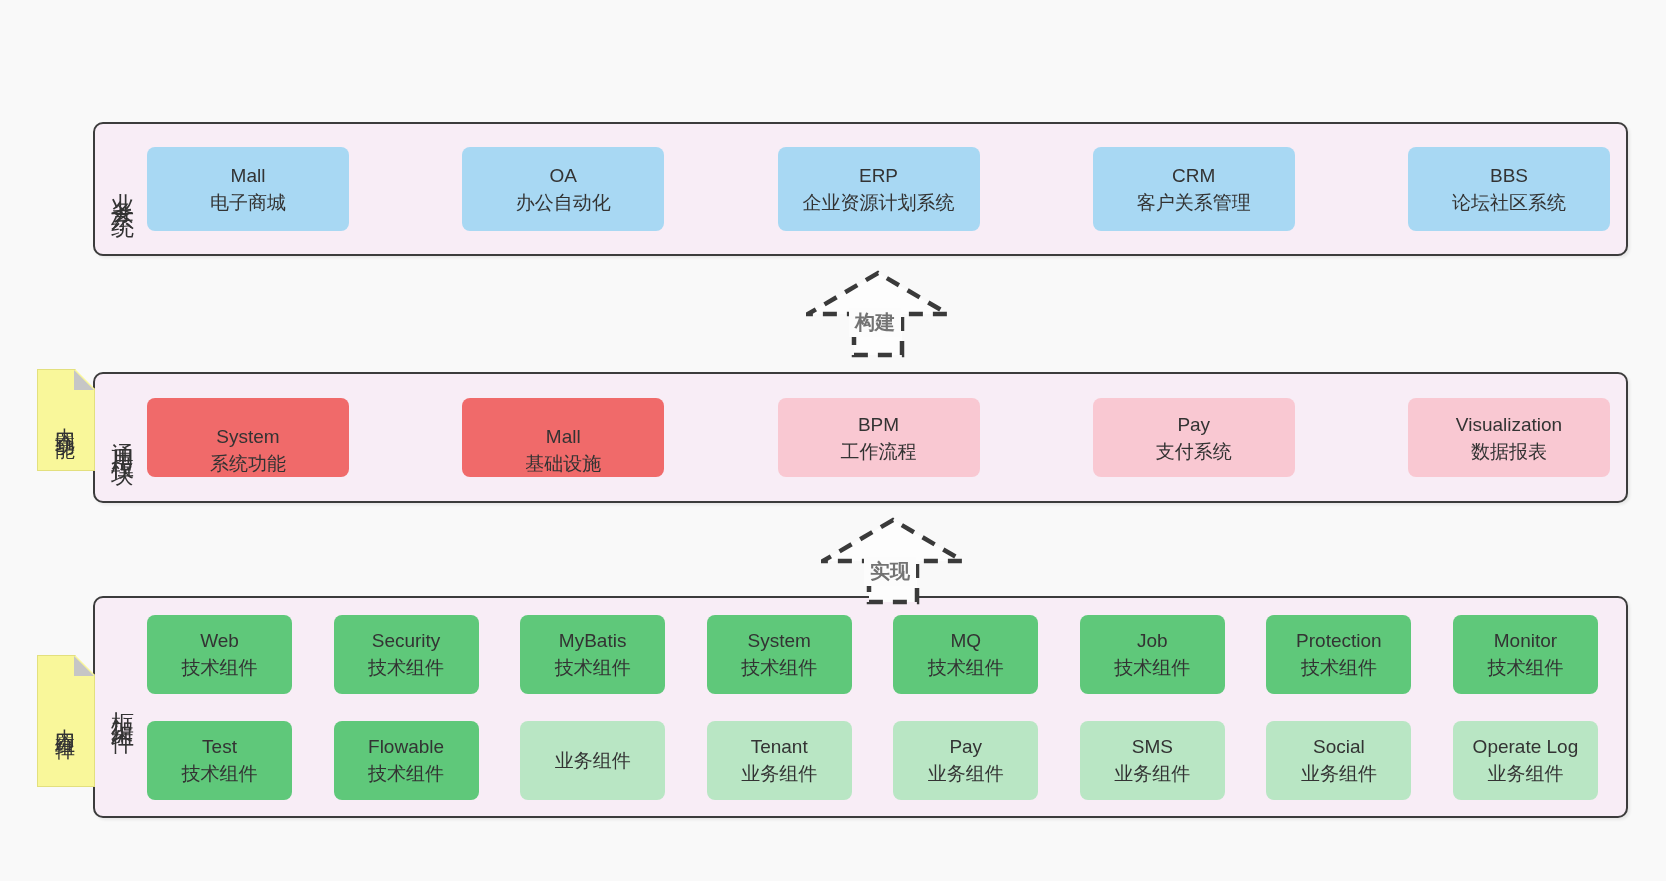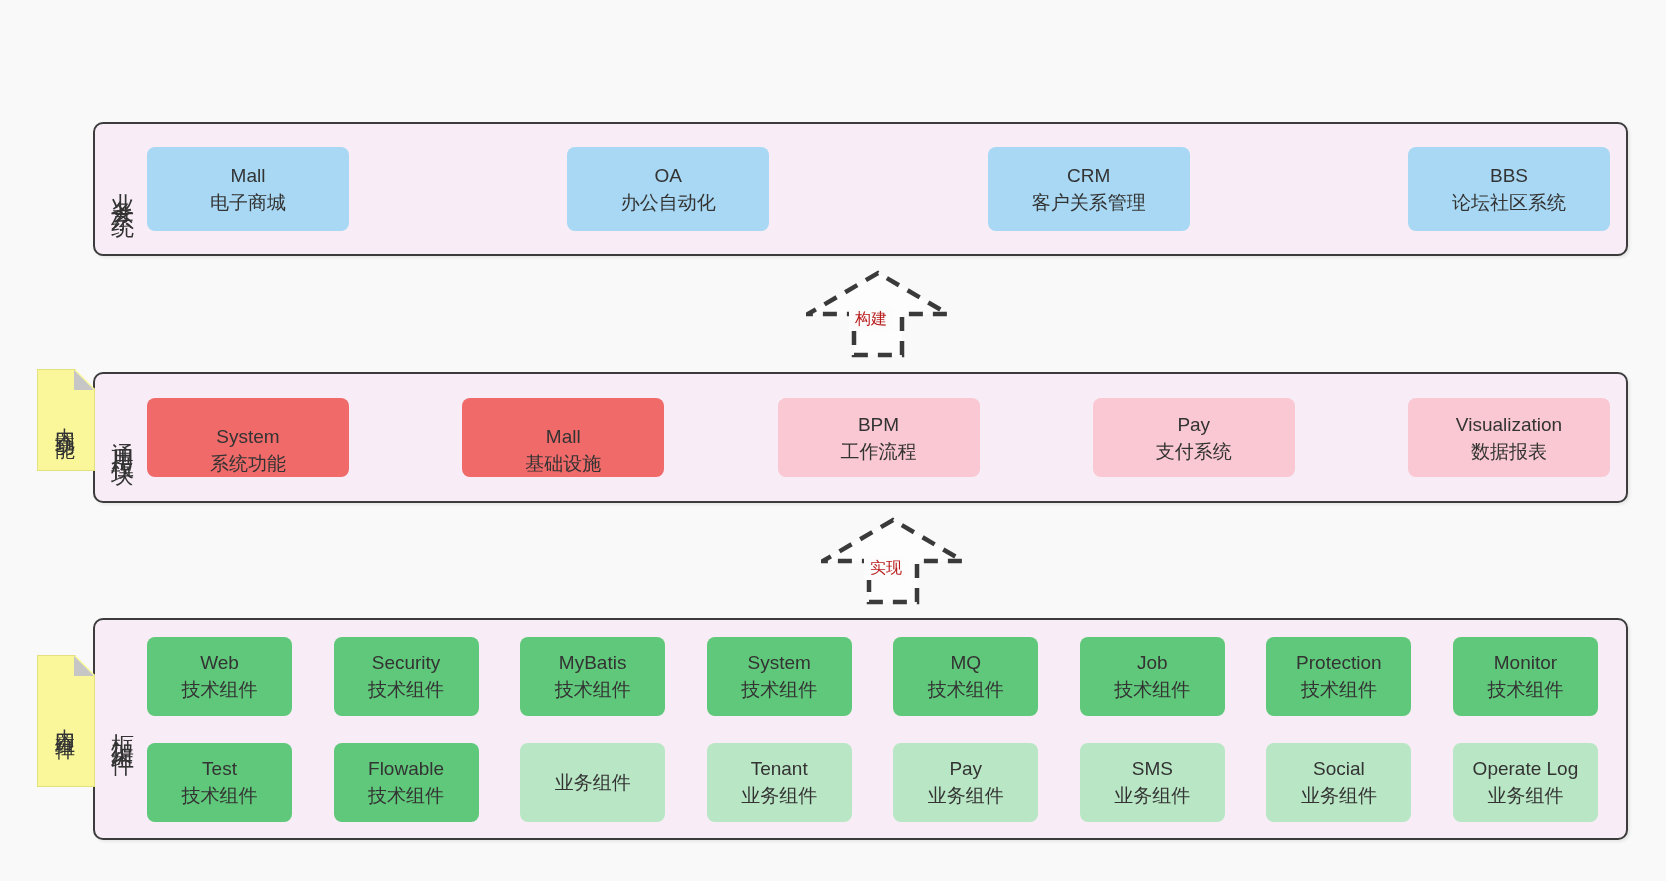--- a/index.html
+++ b/index.html
@@ -12,21 +12,21 @@
   .layer{
     position:absolute;left:93px;width:1535px;
     background:#f8edf6;
     border:2px solid #3c3c3c;border-radius:10px;
     box-sizing:border-box;
     box-shadow:2px 2px 3px rgba(0,0,0,0.07);
     z-index:1;
   }
   .layer-business{top:122px;height:134px;}
   .layer-modules{top:372px;height:131px;}
-  .layer-components{top:618px;height:222px;}
+  .layer-components{top:596px;height:222px;}
 
   .layer-label{
     position:absolute;left:13px;top:50%;transform:translateY(-50%);
     writing-mode:vertical-rl;text-orientation:upright;
     font-size:23px;letter-spacing:7px;color:#333;
     white-space:nowrap;
   }
 
   .boxes{
     position:absolute;left:52px;right:16px;top:0;bottom:0;
@@ -73,38 +73,42 @@
     font-size:20px;letter-spacing:4px;color:#333;white-space:nowrap;
   }
 
   .arrow{position:absolute;width:144px;height:92px;z-index:2;}
   .arrow svg{display:block;width:100%;height:100%;}
   .arrow-build{left:806px;top:268px;}
   .arrow-implement{left:821px;top:515px;}
   .arrow-label{
     position:absolute;z-index:3;
     background:#fcfcfc;padding:1px 6px;
-    font-size:16px;color:#b91c1c;white-space:nowrap;
+    font-size:20px;color:#737373;white-space:nowrap;font-weight:bold;
   }
   .arrow-label-build{left:849px;top:308px;}
   .arrow-label-implement{left:864px;top:557px;}
 </style>
 </head>
 <body>
 
 <div class="layer layer-business">
   <div class="layer-label">业务系统</div>
   <div class="boxes">
       <div class="box blue">
     <div class="box-name">Mall</div>
     <div class="box-desc">电子商城</div>
   </div>
       <div class="box blue">
     <div class="box-name">OA</div>
     <div class="box-desc">办公自动化</div>
+  </div>
+      <div class="box blue">
+    <div class="box-name">ERP</div>
+    <div class="box-desc">企业资源计划系统</div>
   </div>
       <div class="box blue">
     <div class="box-name">CRM</div>
     <div class="box-desc">客户关系管理</div>
   </div>
       <div class="box blue">
     <div class="box-name">BBS</div>
     <div class="box-desc">论坛社区系统</div>
   </div>
     </div>

